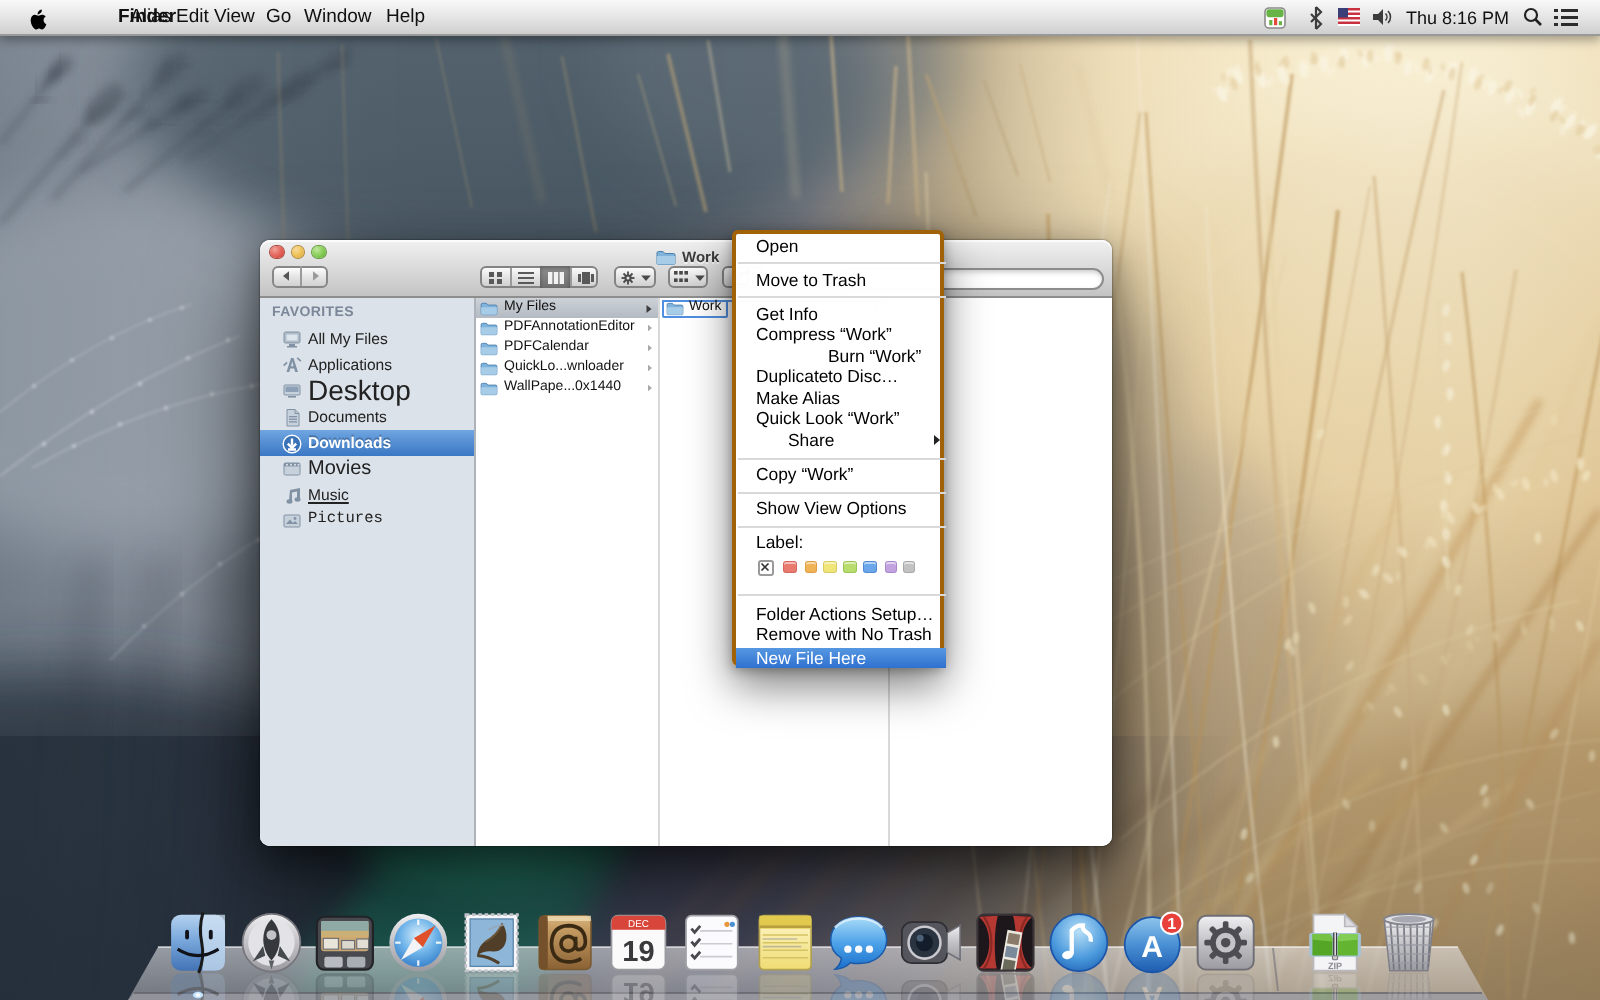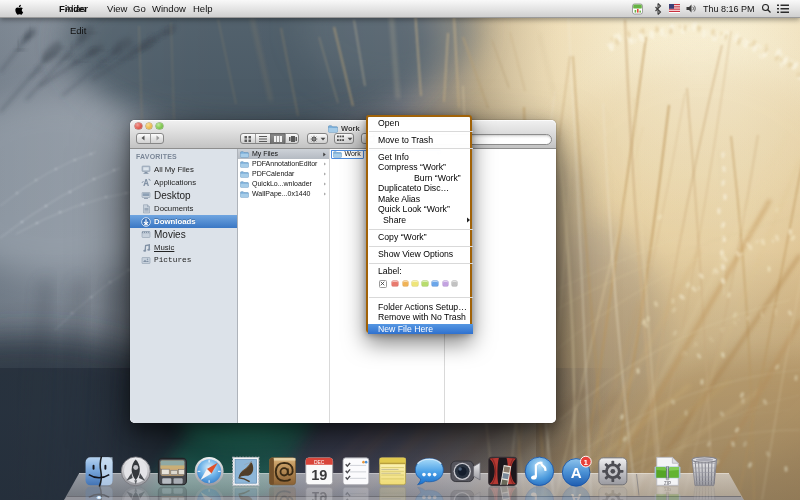--- a/index.html
+++ b/index.html
@@ -472,21 +472,21 @@
 <rect width="800" height="500" fill="url(#gvert)"></rect>
 </svg>
 </div>
 <div class="abs" style="left:0;top:0;width:800px;height:18px;background:linear-gradient(#f9f9f9,#e3e3e3 55%,#cfcfcf);border-bottom:1px solid #999;box-shadow:0 2px 5px rgba(0,0,0,.35);font-size:9.5px;color:#111;">
 
   <svg class="abs" style="left:14px;top:3.5px" width="10" height="11" viewBox="0 0 24 26">
     <path fill="#000" d="M16.5 1.5c-1.3.1-2.8 1-3.7 2.1-.8 1-1.5 2.5-1.2 3.9 1.4.1 2.9-.8 3.8-1.9.8-1 1.4-2.5 1.1-4.1zM16.8 7.9c-2 0-2.9 1.1-4.3 1.1-1.4 0-2.6-1.1-4.3-1.1-2.2 0-4.5 1.9-4.9 5.3-.5 4.3 2 9.3 4.5 11.6 1 .9 2.1 1 3.1.4.9-.5 1.4-.7 2.4-.7s1.4.2 2.3.7c1.1.6 2.2.5 3.1-.4 1.5-1.4 2.7-3.6 3.3-5.6-2.2-.9-3.3-2.7-3.3-4.7 0-1.9 1-3.4 2.5-4.4-1-1.5-2.8-2.2-4.4-2.2z"></path>
   </svg>
   <span class="abs" style="left:31px;top:3px;font-weight:bold;padding-left:28px;">Finder</span>
   <span class="abs" style="left:65px;top:3px;">Alias</span>
-  <span class="abs" style="left:70px;top:3px;margin-top:22px;">Edit</span>
+  <span class="abs" style="left:88px;top:3px;">Edit</span>
   <span class="abs" style="left:107px;top:3px;">View</span>
   <span class="abs" style="left:133px;top:3px;">Go</span>
   <span class="abs" style="left:152px;top:3px;">Window</span>
   <span class="abs" style="left:193px;top:3px;">Help</span>
 
   <svg class="abs" style="left:632px;top:3px" width="11" height="12" viewBox="0 0 11 12">
     <rect x="0.5" y="1" width="10" height="10" rx="2" fill="#fff" stroke="#8a8a8a" stroke-width="0.8"></rect>
     <rect x="1.2" y="1.6" width="8.6" height="4" rx="1.2" fill="#67b345"></rect>
     <rect x="2.6" y="7" width="1.6" height="2.6" fill="#67b345"></rect>
     <rect x="5" y="6" width="1.6" height="3.6" fill="#e5493a"></rect>
@@ -635,21 +635,21 @@
 
     <div class="abs" style="left:0;top:66px;width:107px;height:13px;background:linear-gradient(#6fa5e0,#3a77c4);"></div>
 
     <div class="abs" style="left:108px;top:0.5px;width:91px;height:10px;background:linear-gradient(#cdd2d8,#b4bac2);"></div>
   </div>
 
   <div class="abs" style="left:6px;top:33.5px;font-size:7px;font-weight:bold;color:#7b8798;letter-spacing:.2px;">FAVORITES</div>
 
   <div class="abs" style="left:24px;top:43px;width:80px;height:13px;line-height:13px;font-size:7.8px;color:#222;">All My Files</div>
   <div class="abs" style="left:24px;top:56px;width:80px;height:13px;line-height:13px;font-size:7.8px;color:#222;">Applications</div>
-  <div class="abs" style="left:24px;top:69px;width:80px;height:13px;line-height:13px;font-size:10px;color:#222;">Desktop</div>
+  <div class="abs" style="left:24px;top:69px;width:80px;height:13px;line-height:13px;font-size:14px;color:#222;">Desktop</div>
   <div class="abs" style="left:24px;top:82px;width:80px;height:13px;line-height:13px;font-size:7.8px;color:#222;">Documents</div>
   <div class="abs" style="left:24px;top:95px;width:80px;height:13px;line-height:13px;font-size:7.8px;color:#fff;font-weight:bold;text-shadow:0 -1px 0 rgba(0,0,0,.25);">Downloads</div>
   <div class="abs" style="left:24px;top:108px;width:80px;height:13px;line-height:13px;font-size:10px;color:#222;">Movies</div>
   <div class="abs" style="left:24px;top:121px;width:80px;height:13px;line-height:13px;font-size:7.8px;color:#222;text-decoration:underline;">Music</div>
   <div class="abs" style="left:24px;top:134px;width:80px;height:13px;line-height:13px;font-size:7.8px;color:#222;font-family:Liberation Mono, monospace;">Pictures</div>
 
   <svg class="abs" style="left:11px;top:45px" width="10" height="9" viewBox="0 0 20 18">
       <g stroke="#8292a5" fill="#aebbc9">
         <rect x="2" y="2" width="16" height="11" rx="1.5"></rect>
         <rect x="4.5" y="4.5" width="11" height="6" fill="#dce4ec" stroke="none"></rect>
@@ -770,21 +770,21 @@
   <div class="abs" style="left:10px;top:1px;height:10.5px;line-height:10.5px;">Open</div>
   <div class="abs" style="left:1px;top:14px;width:104px;height:1px;background:#d9d9d9;"></div>
   <div class="abs" style="left:10px;top:17.8px;height:10.5px;line-height:10.5px;">Move to Trash</div>
   <div class="abs" style="left:1px;top:31px;width:104px;height:1px;background:#d9d9d9;"></div>
   <div class="abs" style="left:10px;top:34.8px;height:10.5px;line-height:10.5px;">Get Info</div>
   <div class="abs" style="left:10px;top:45.3px;height:10.5px;line-height:10.5px;">Compress “Work”</div>
   <div class="abs" style="left:10px;top:55.8px;height:10.5px;line-height:10.5px;padding-left:36px;">Burn “Work” to Disc…</div>
   <div class="abs" style="left:10px;top:66.3px;height:10.5px;line-height:10.5px;">Duplicate</div>
   <div class="abs" style="left:10px;top:76.8px;height:10.5px;line-height:10.5px;">Make Alias</div>
   <div class="abs" style="left:10px;top:87.3px;height:10.5px;line-height:10.5px;">Quick Look “Work”</div>
-  <div class="abs" style="left:15px;top:97.8px;height:10.5px;line-height:10.5px;">Share</div>
+  <div class="abs" style="left:26px;top:97.8px;height:10.5px;line-height:10.5px;">Share</div>
   <svg class="abs" style="left:98px;top:100px" width="5" height="6" viewBox="0 0 10 12">
       <path d="M2 1 L8 6 L2 11 Z" fill="#222"></path>
     </svg>
   <div class="abs" style="left:1px;top:111.5px;width:104px;height:1px;background:#d9d9d9;"></div>
   <div class="abs" style="left:10px;top:114.8px;height:10.5px;line-height:10.5px;">Copy “Work”</div>
   <div class="abs" style="left:1px;top:128.5px;width:104px;height:1px;background:#d9d9d9;"></div>
   <div class="abs" style="left:10px;top:132.3px;height:10.5px;line-height:10.5px;">Show View Options</div>
   <div class="abs" style="left:1px;top:146px;width:104px;height:1px;background:#d9d9d9;"></div>
   <div class="abs" style="left:10px;top:149.3px;height:10.5px;line-height:10.5px;text-align:center;">Label:</div>
 

